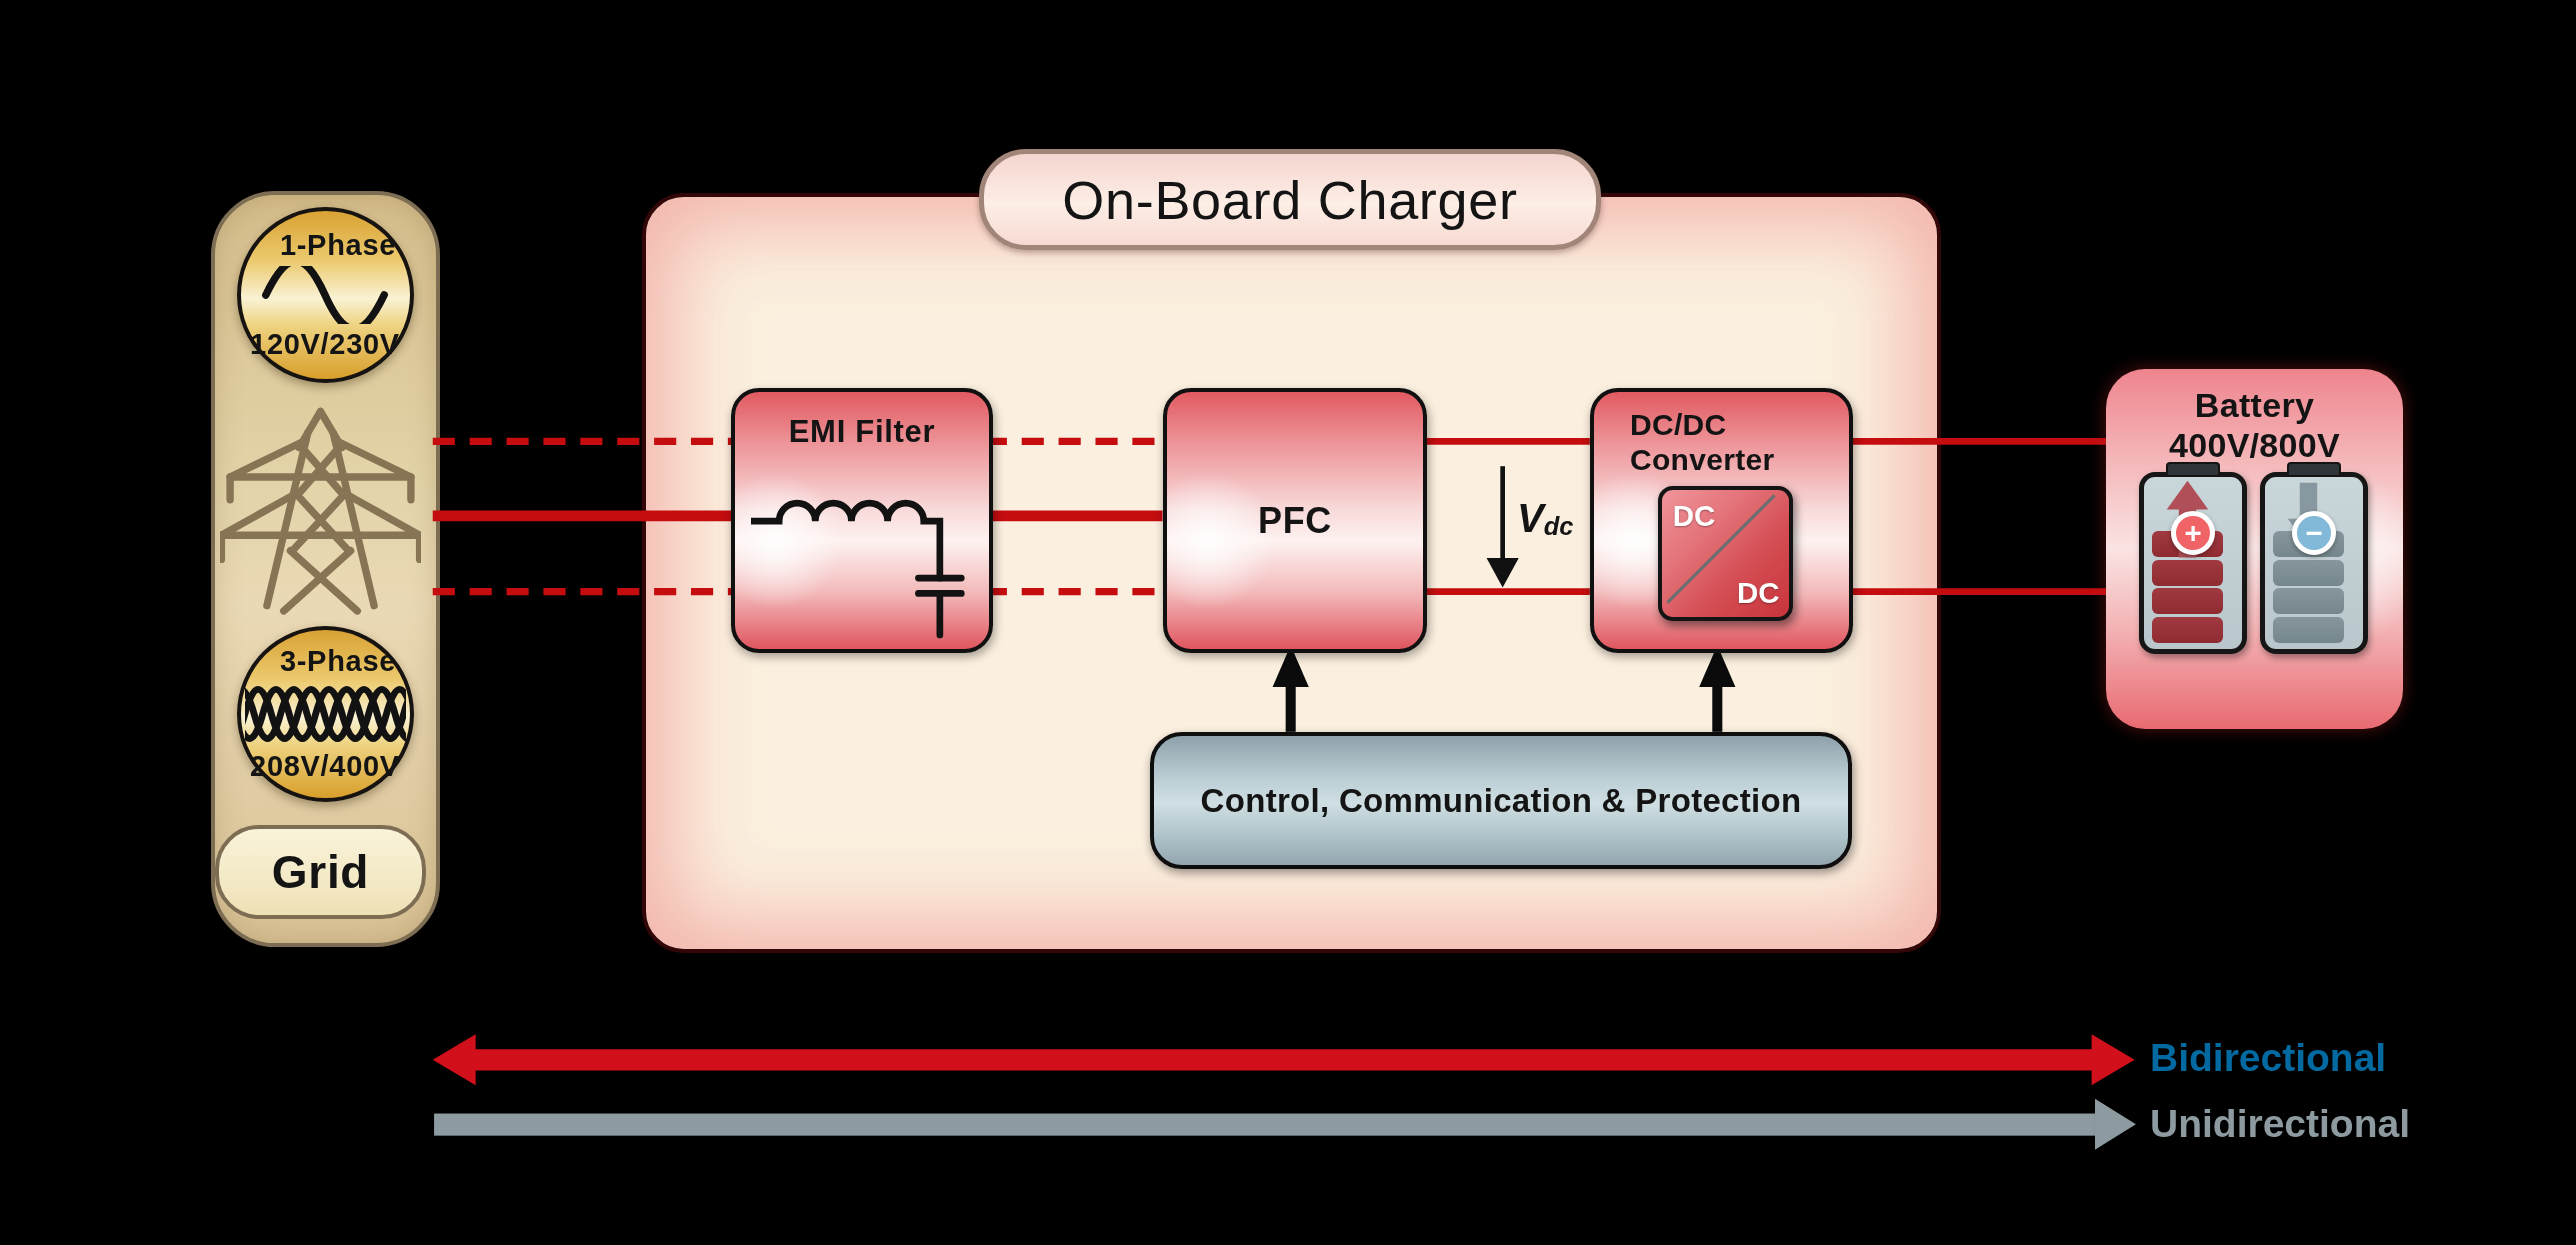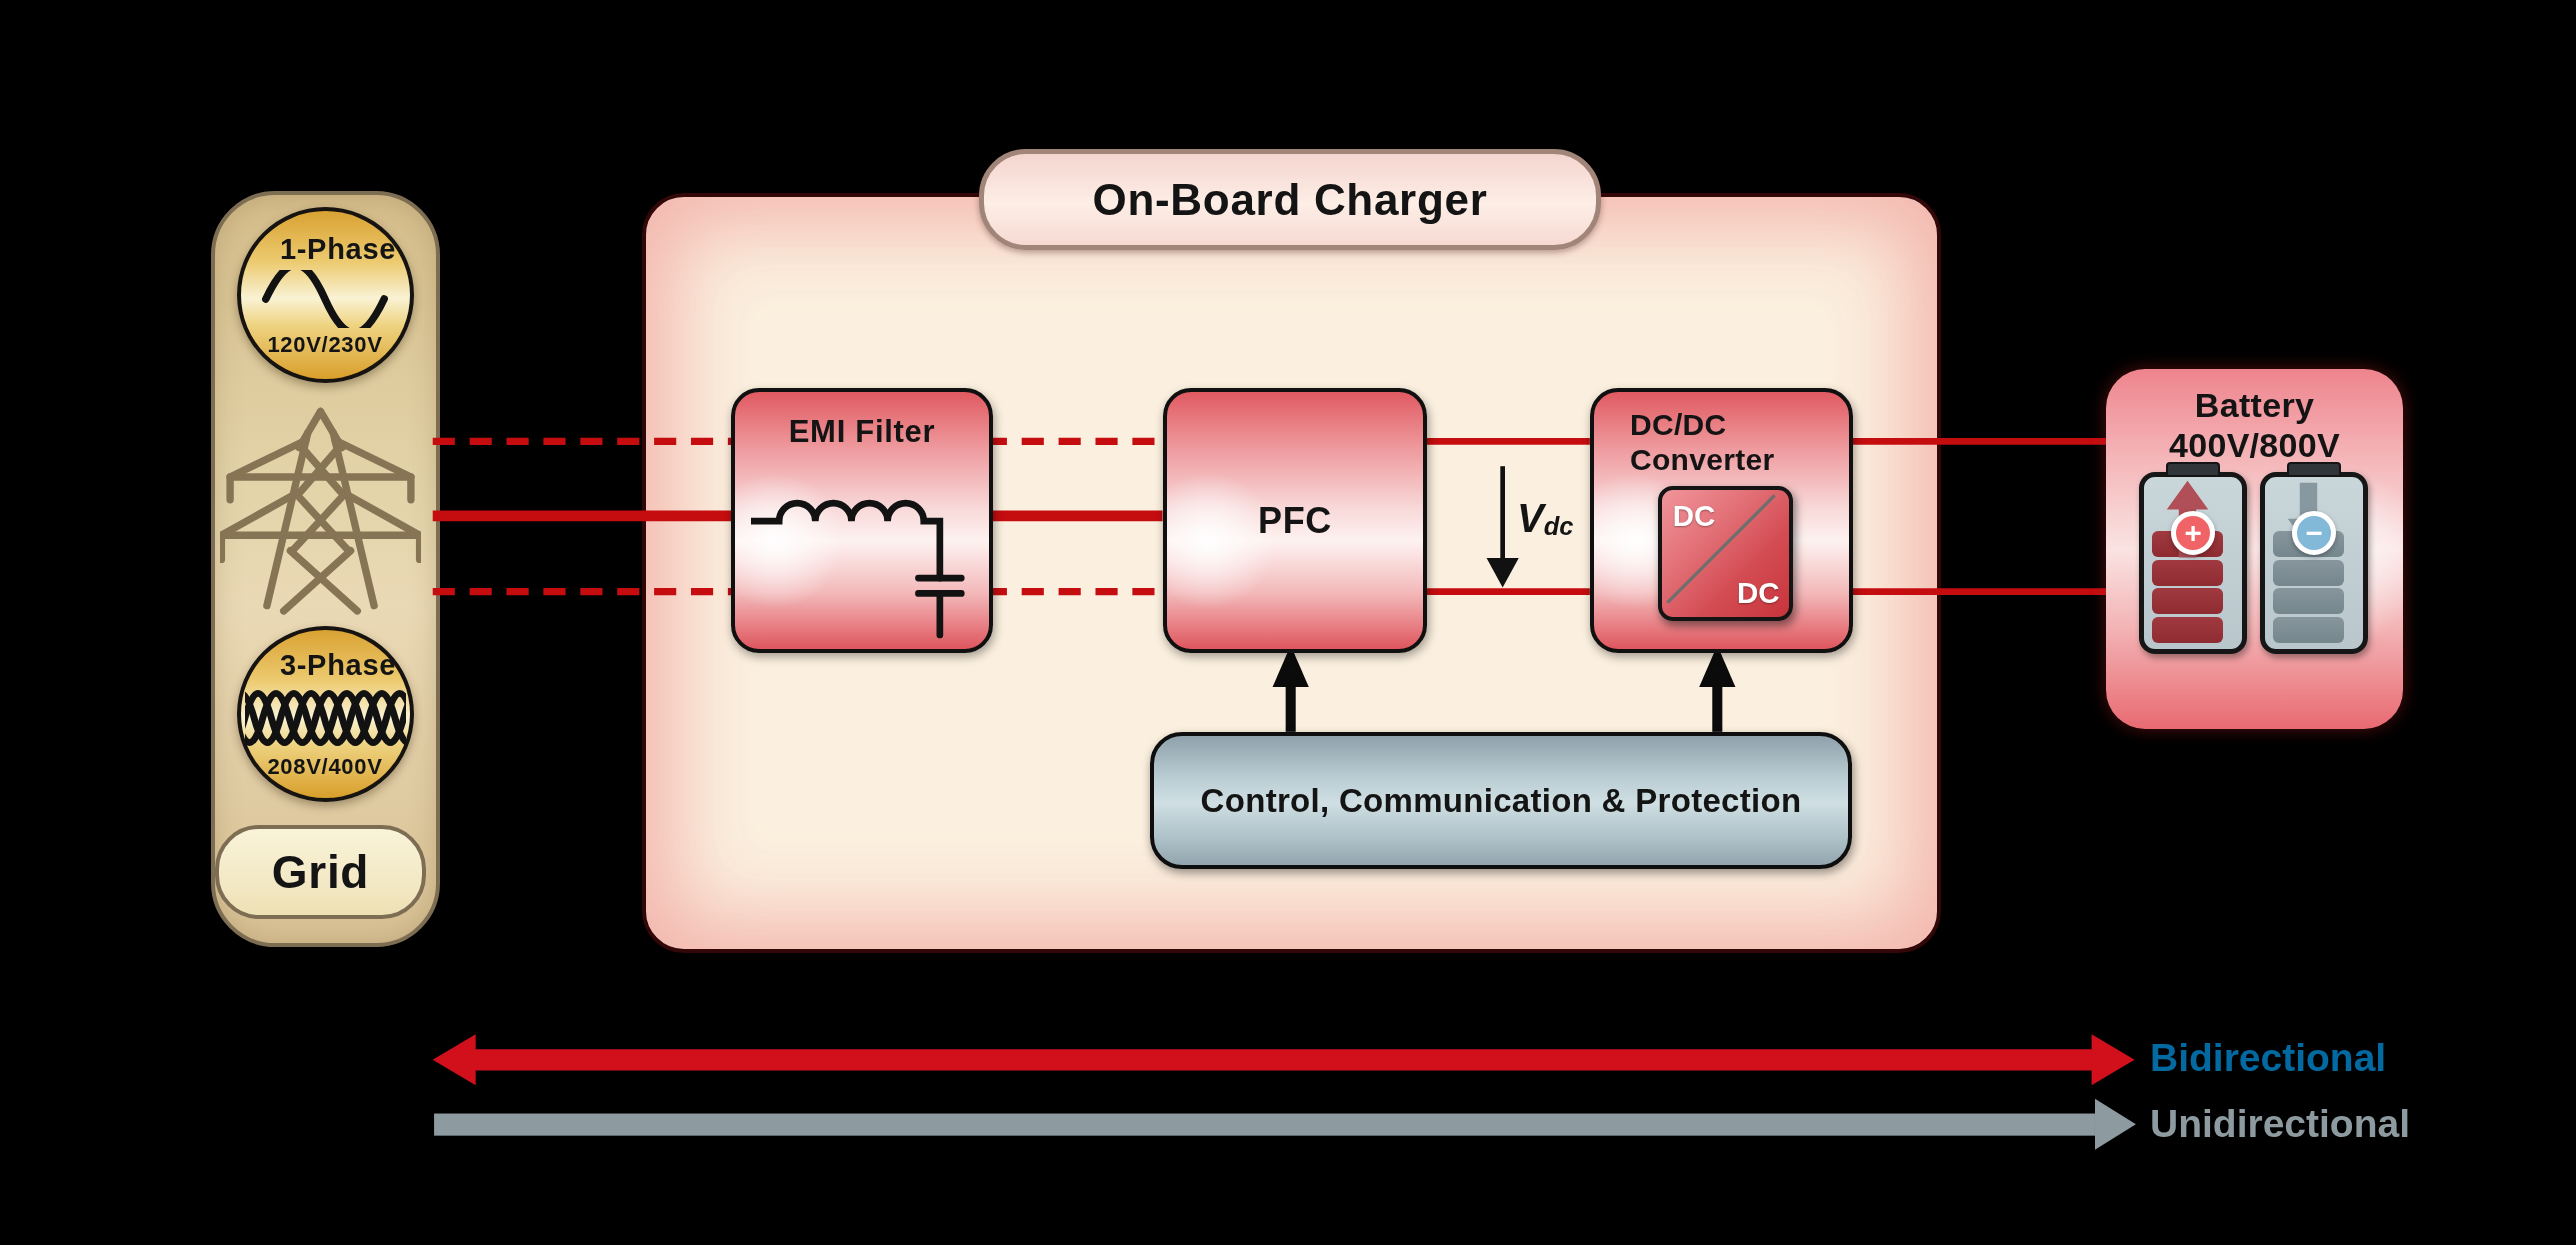--- a/index.html
+++ b/index.html
@@ -10,37 +10,37 @@
   .grid-panel{position:absolute;left:211px;top:191px;width:221px;height:748px;
     border:4.7px solid #7d6d53;border-radius:64px;
     background:linear-gradient(180deg,#d5bd8b 0%,#e3d3a8 38%,#ead9b5 55%,#d8c194 100%);
     box-shadow:inset 0 0 27px rgba(120,95,50,.25);}
   .phase-badge{position:absolute;left:21.5px;width:169px;height:168px;border-radius:50%;
     border:4.7px solid #171310;display:flex;flex-direction:column;align-items:center;justify-content:center;
     background:linear-gradient(180deg,#d9a233 0%,#ecca6f 30%,#f9f2d4 52%,#eed381 68%,#d89f2b 100%);
     box-shadow:0 4px 9.4px rgba(40,25,0,.35);}
   .badge-one{top:12px;} .badge-three{top:431px;}
   .phase-label{font-size:29px;font-weight:bold;letter-spacing:0.7px;margin-left:26px;}
-  .phase-voltage{font-size:22px;font-weight:bold;letter-spacing:0.7px;}
+  .phase-voltage{font-size:29px;font-weight:bold;letter-spacing:0.7px;}
   .badge-wave{margin:4px 0;}
   .tower-svg{position:absolute;left:5.4px;top:203px;}
   .grid-pill{position:absolute;left:0px;top:630px;width:203px;height:86px;border-radius:44px;
     border:4.7px solid #7d6d53;display:flex;align-items:center;justify-content:center;
     background:linear-gradient(180deg,#f9f3d9 0%,#f2e7c2 70%,#eee0b4 100%);}
   .grid-pill span{font-size:46px;font-weight:bold;letter-spacing:0.7px;}
 
   
   .obc-panel{position:absolute;left:642px;top:193px;width:1291px;height:752px;
     border:4px solid #330607;border-radius:42px;background:#fbf0df;
     box-shadow:inset 0 0 81px 28px rgba(242,176,168,.92);}
   .obc-title{position:absolute;left:979px;top:149px;width:612px;height:91px;border-radius:47px;
     border:5.4px solid #a18579;display:flex;align-items:center;justify-content:center;z-index:5;
     background:linear-gradient(180deg,#f4d5cf 0%,#fdeee6 55%,#f6dad2 100%);
     box-shadow:0 2.7px 6.7px rgba(60,20,15,.35);}
-  .obc-title span{font-size:44px;font-weight:bold;letter-spacing:0.7px;}
+  .obc-title span{font-size:54px;font-weight:normal;letter-spacing:0.7px;}
 
   
   .wires{position:absolute;left:0;top:0;z-index:3;}
 
   
   .block{position:absolute;top:388px;height:257px;border:4.7px solid #101010;border-radius:28px;z-index:4;
     background:
       radial-gradient(circle at 16% 58%, rgba(255,255,255,.95) 0%, rgba(255,255,255,0) 26%),
       linear-gradient(180deg,#e05a61 0%,#ee9a9e 22%,#f8d8d8 45%,#fdf2f0 58%,#f3b9ba 78%,#df565e 100%);
     box-shadow:1.3px 4px 9.4px rgba(0,0,0,.35);}

